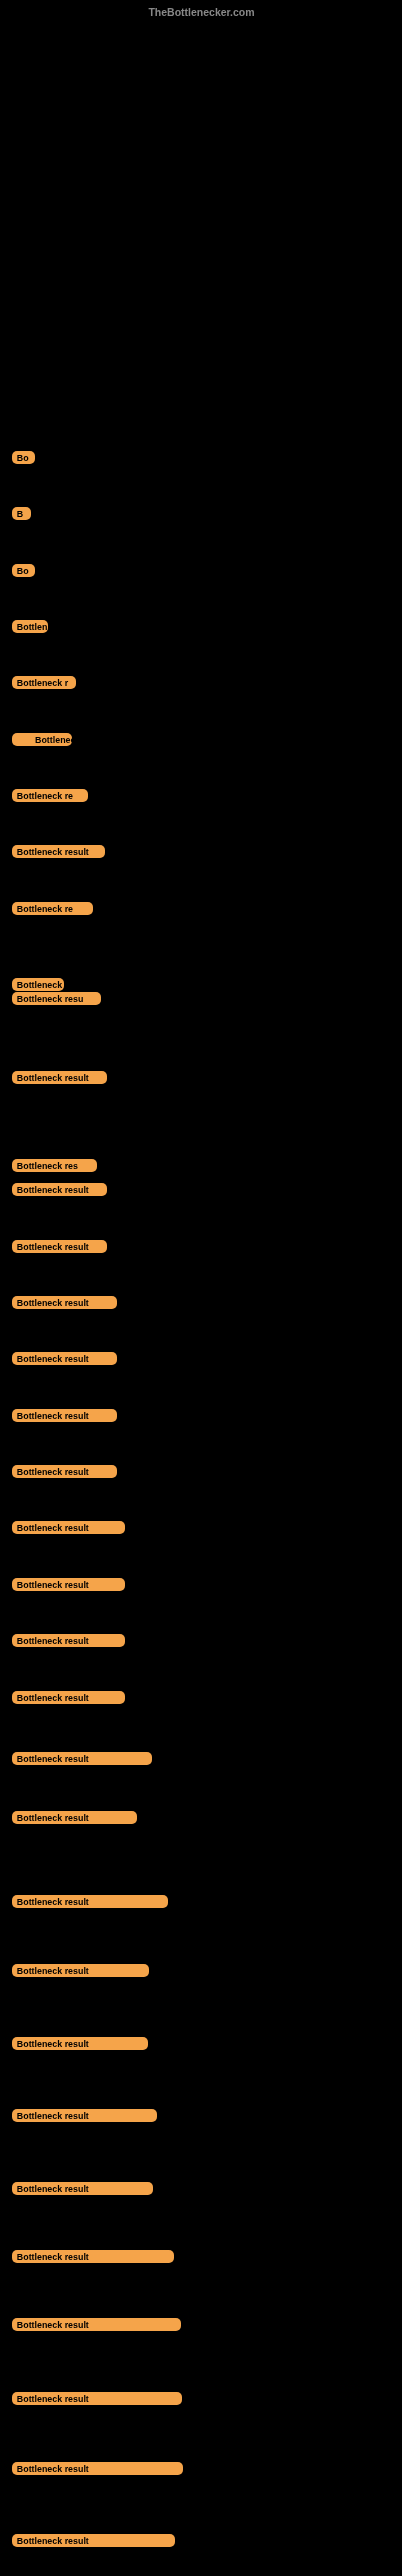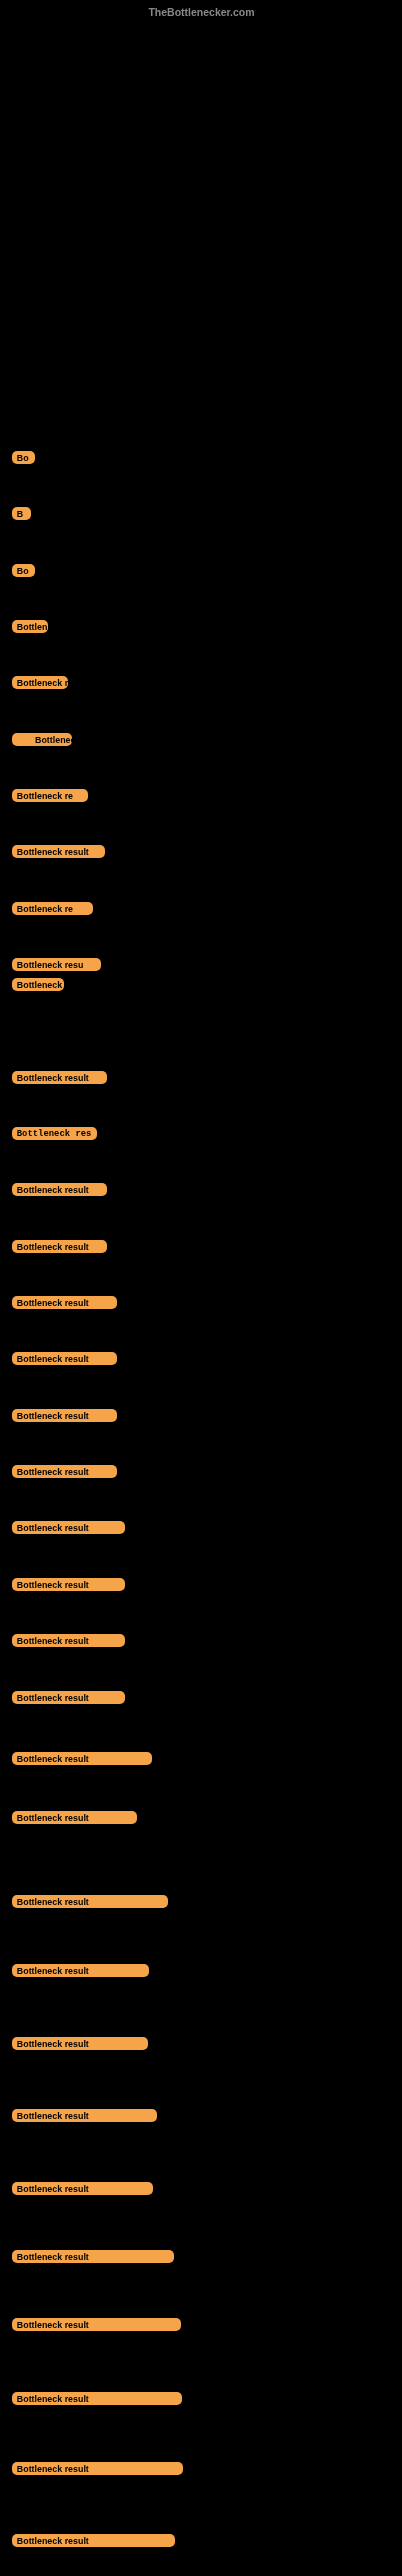--- a/index.html
+++ b/index.html
@@ -38,29 +38,29 @@
   </style>
 </head>
 <body>
 
 <span class="site-title">TheBottlenecker.com</span>
 
 <div class="bottleneck-item" style="top: 451px; width: 22.5px;">Bo</div>
 <div class="bottleneck-item" style="top: 507px; width: 19.3px;">B</div>
 <div class="bottleneck-item" style="top: 564px; width: 22.5px;">Bo</div>
 <div class="bottleneck-item" style="top: 620px; width: 36px;">Bottlen</div>
-<div class="bottleneck-item" style="top: 676px; width: 56px;">Bottleneck r</div>
+<div class="bottleneck-item" style="top: 676px; width: 64px;">Bottleneck r</div>
 <div class="bottleneck-item" style="top: 733px; width: 60px; padding-left: 23px;">Bottlenec</div>
 <div class="bottleneck-item" style="top: 789px; width: 76px;">Bottleneck re</div>
 <div class="bottleneck-item" style="top: 845px; width: 93px;">Bottleneck result</div>
 <div class="bottleneck-item" style="top: 902px; width: 81px;">Bottleneck re</div>
-<div class="bottleneck-item" style="top: 958px; width: 89px;">Bottleneck resu</div>
+<div class="bottleneck-item" style="top: 992px; width: 89px;">Bottleneck resu</div>
 <div class="bottleneck-item" style="top: 978px; width: 52px;">Bottleneck</div>
 <div class="bottleneck-item" style="top: 1071px; width: 95px;">Bottleneck result</div>
-<div class="bottleneck-item" style="top: 1127px; width: 85px; font-family: Liberation Mono, monospace;">Bottleneck res</div>
+<div class="bottleneck-item" style="top: 1159px; width: 85px;">Bottleneck res</div>
 <div class="bottleneck-item" style="top: 1183px; width: 95px;">Bottleneck result</div>
 <div class="bottleneck-item" style="top: 1240px; width: 95px;">Bottleneck result</div>
 <div class="bottleneck-item" style="top: 1296px; width: 105px;">Bottleneck result</div>
 <div class="bottleneck-item" style="top: 1352px; width: 105px;">Bottleneck result</div>
 <div class="bottleneck-item" style="top: 1409px; width: 105px;">Bottleneck result</div>
 <div class="bottleneck-item" style="top: 1465px; width: 105px;">Bottleneck result</div>
 <div class="bottleneck-item" style="top: 1521px; width: 113px;">Bottleneck result</div>
 <div class="bottleneck-item" style="top: 1578px; width: 113px;">Bottleneck result</div>
 <div class="bottleneck-item" style="top: 1634px; width: 113px;">Bottleneck result</div>
 <div class="bottleneck-item" style="top: 1691px; width: 113px;">Bottleneck result</div>

